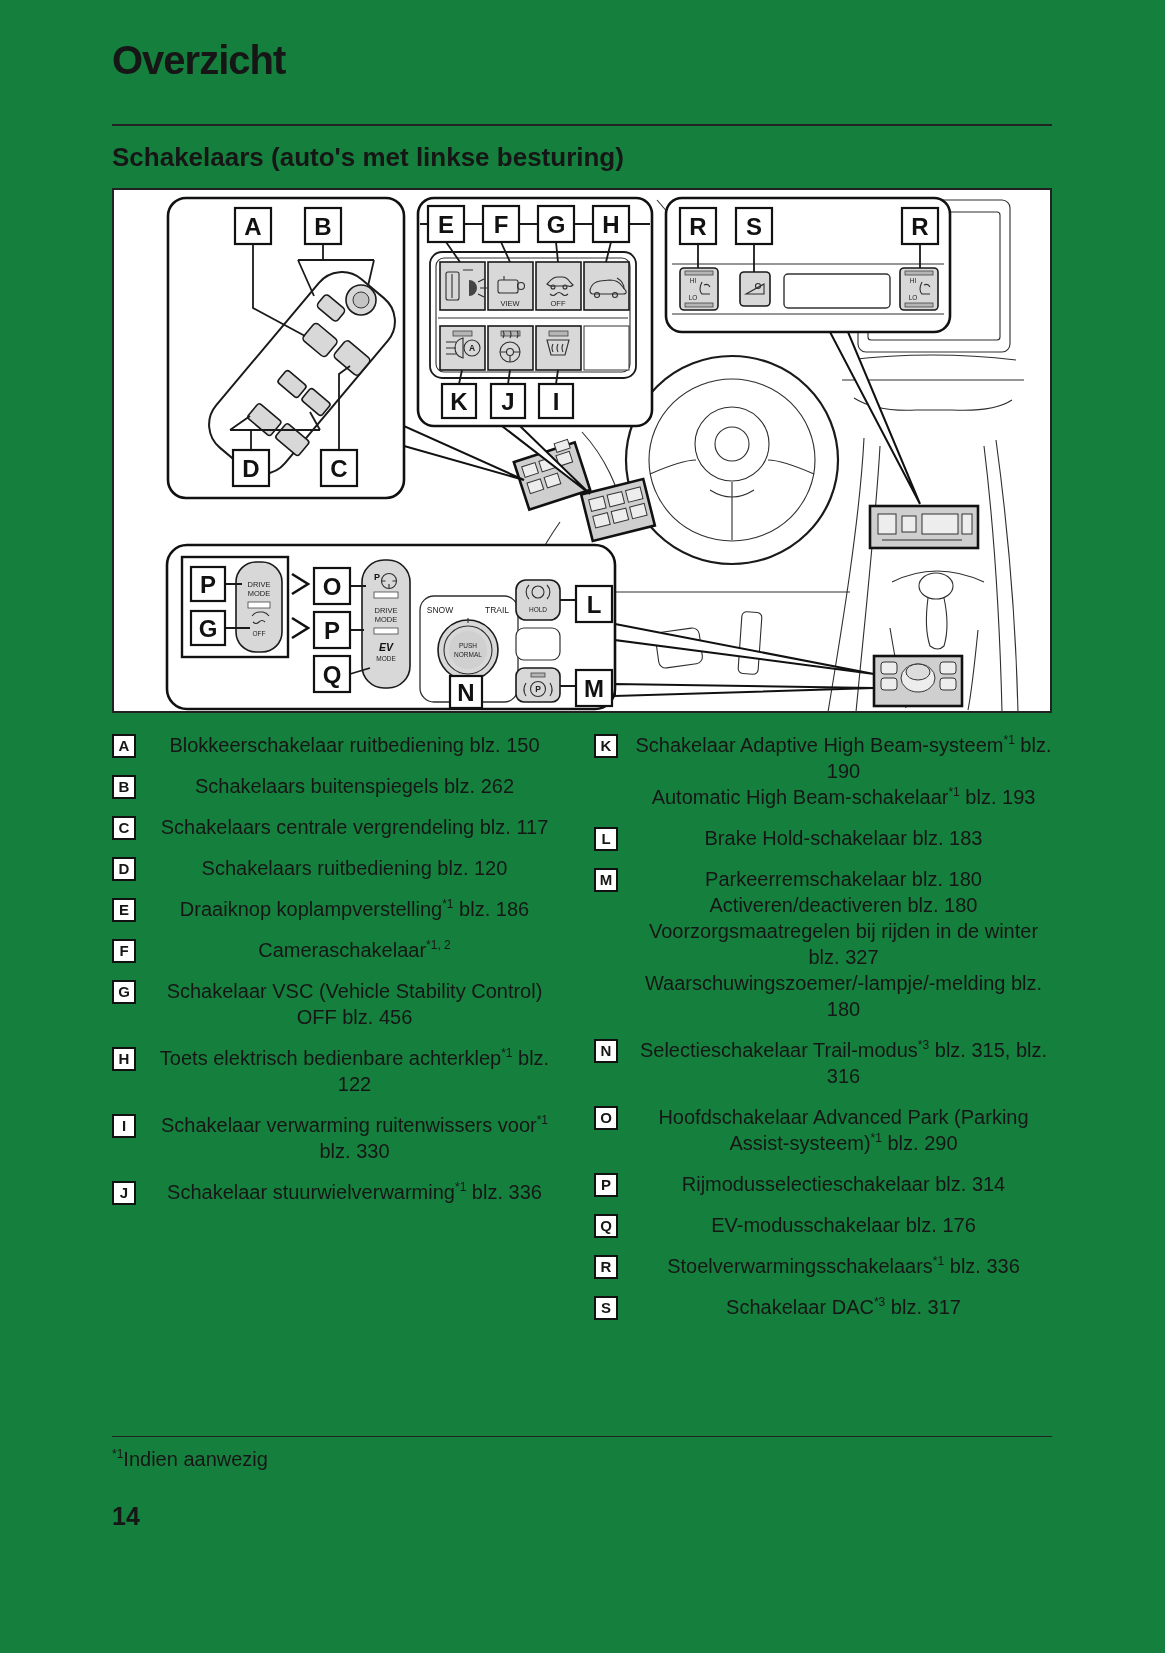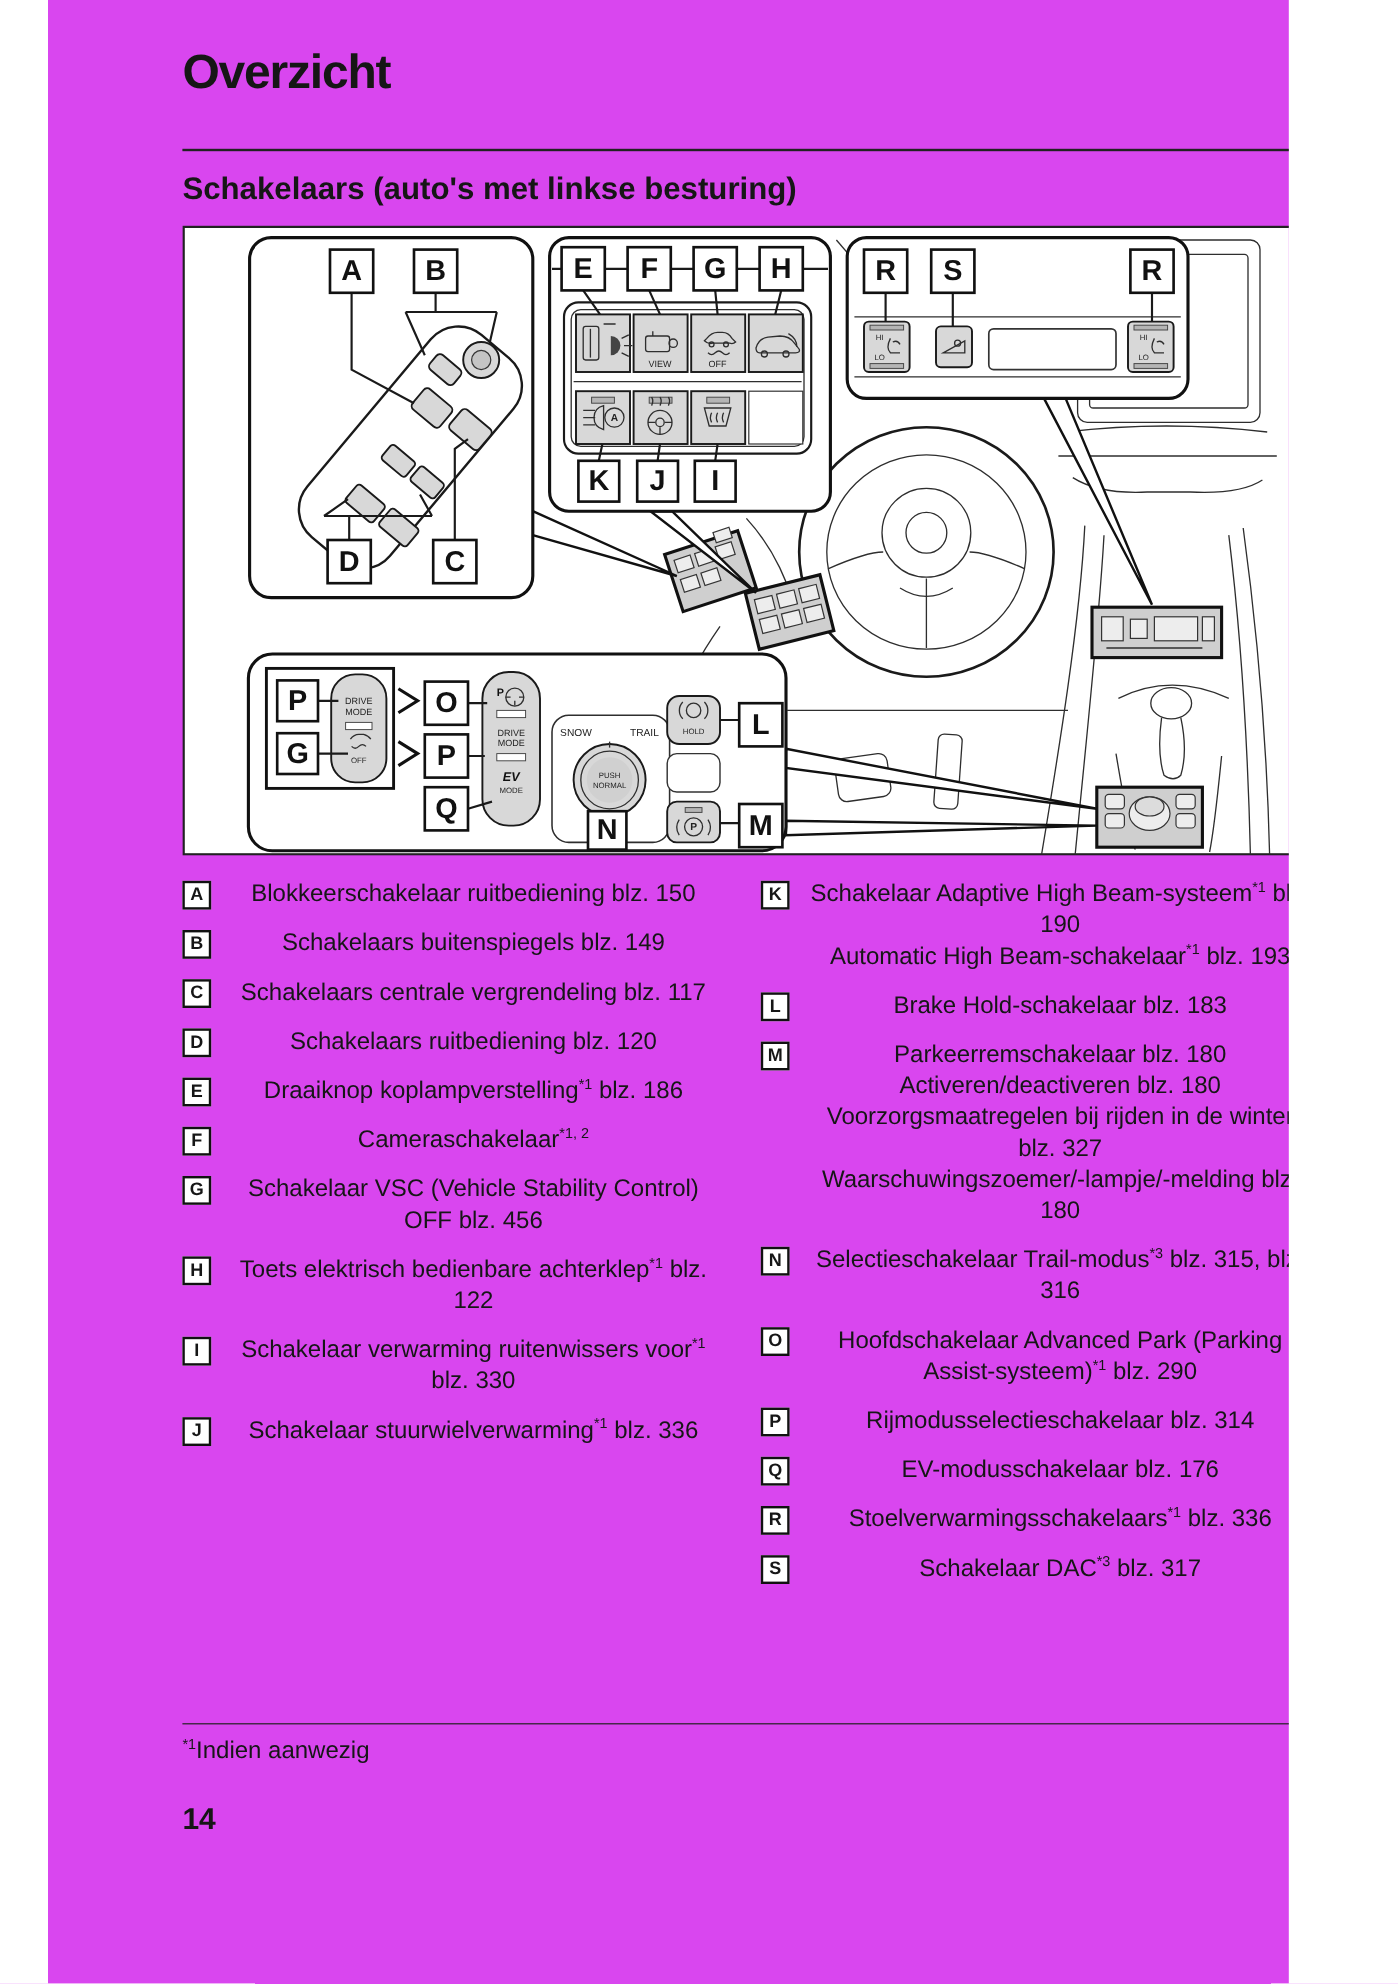--- a/index.html
+++ b/index.html
@@ -1,17 +1,17 @@
 <!DOCTYPE html>
 <html><head>
 <meta charset="utf-8">
 <style>
   html,body{margin:0;padding:0;background:#fff;}
-  .page{position:relative;width:1034px;height:1653px;background:#d946ef;
-        font-family:"Liberation Sans",sans-serif;color:#161616;overflow:hidden;margin-left:40px;}
+  .page{position:relative;width:1165px;height:1653px;background:#15803d;
+        font-family:"Liberation Sans",sans-serif;color:#161616;overflow:hidden;}
   .title{position:absolute;left:112px;top:38px;font-size:40px;font-weight:bold;letter-spacing:-1px;}
   .rule{position:absolute;left:112px;width:940px;border-top:2px solid #222;}
   .section-heading{position:absolute;left:112px;top:142px;font-size:26px;font-weight:bold;}
   .diagram-wrap{position:absolute;left:112px;top:188px;width:940px;height:525px;}
   .legend{position:absolute;left:112px;top:732px;width:948px;display:flex;gap:34px;}
   .col{display:flex;flex-direction:column;gap:15px;}
   .col.left{width:448px;}
   .col.right{width:462px;}
   .item{display:flex;gap:13px;font-size:20px;line-height:26px;}
   .key{width:24px;height:24px;border:2px solid #111;font-weight:bold;font-size:15px;
@@ -336,21 +336,21 @@
   </div>
 
   <div class="legend">
     <div class="col left">
         <div class="item">
           <span class="key">A</span>
           <span class="txt">Blokkeerschakelaar ruitbediening blz. 150</span>
         </div>
         <div class="item">
           <span class="key">B</span>
-          <span class="txt">Schakelaars buitenspiegels blz. 149</span>
+          <span class="txt">Schakelaars buitenspiegels blz. 262</span>
         </div>
         <div class="item">
           <span class="key">C</span>
           <span class="txt">Schakelaars centrale vergrendeling blz. 117</span>
         </div>
         <div class="item">
           <span class="key">D</span>
           <span class="txt">Schakelaars ruitbediening blz. 120</span>
         </div>
         <div class="item">

